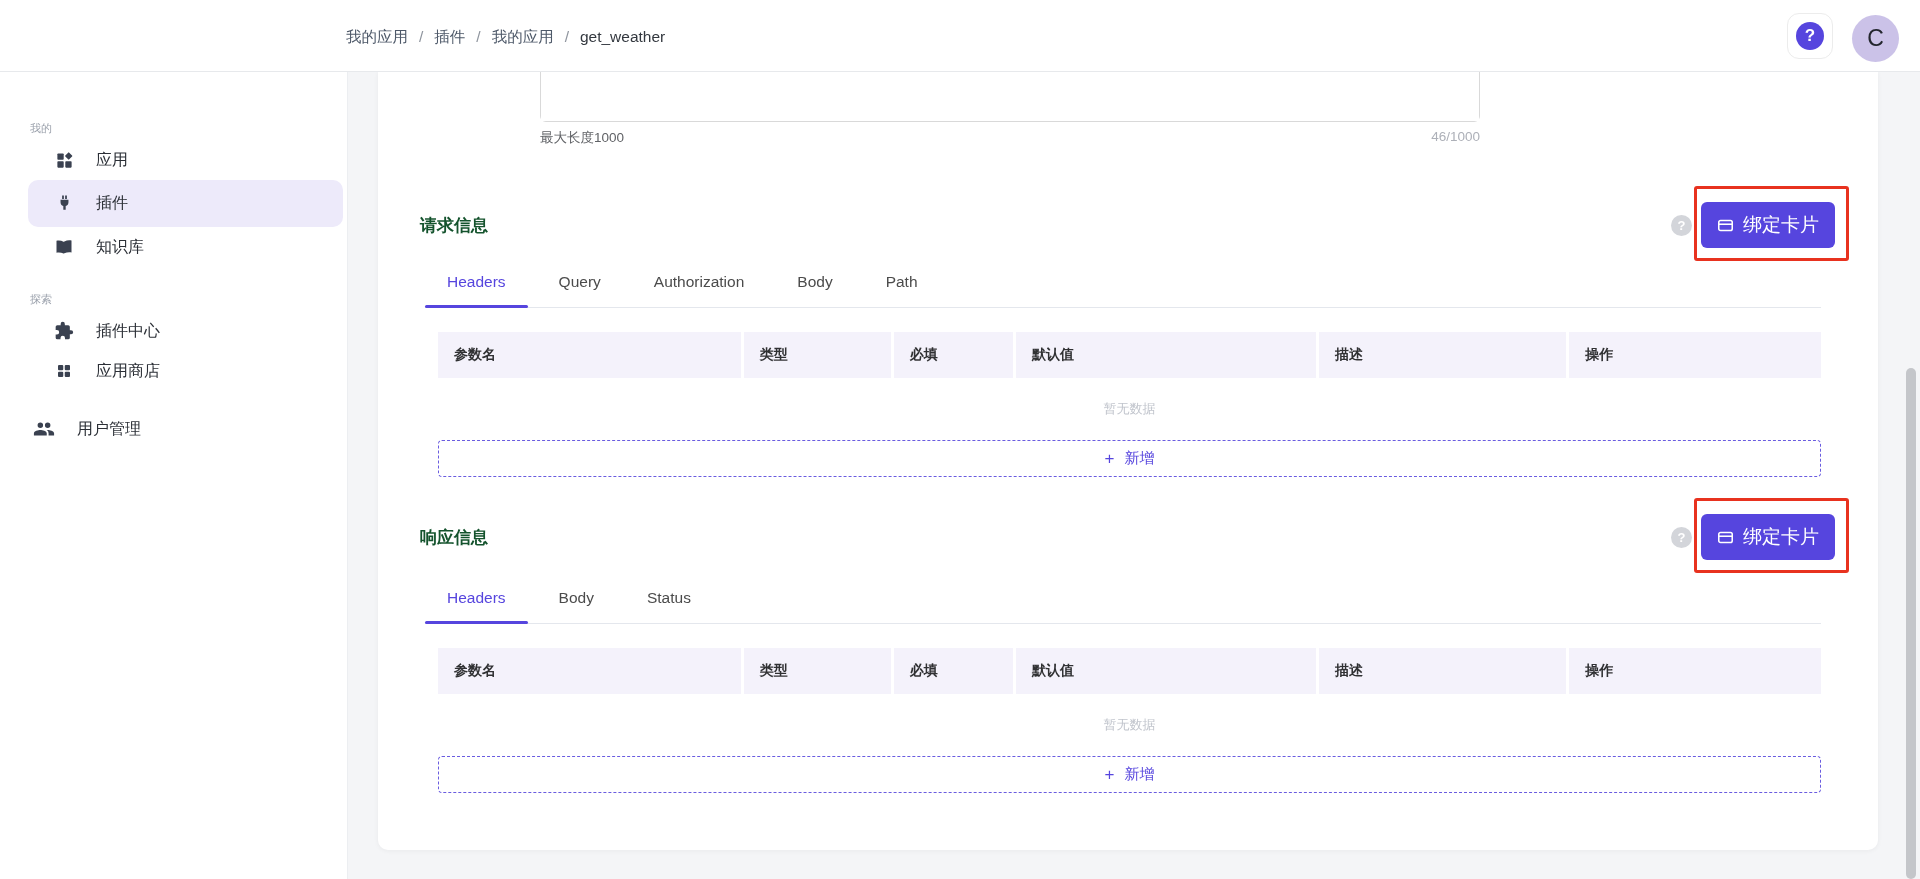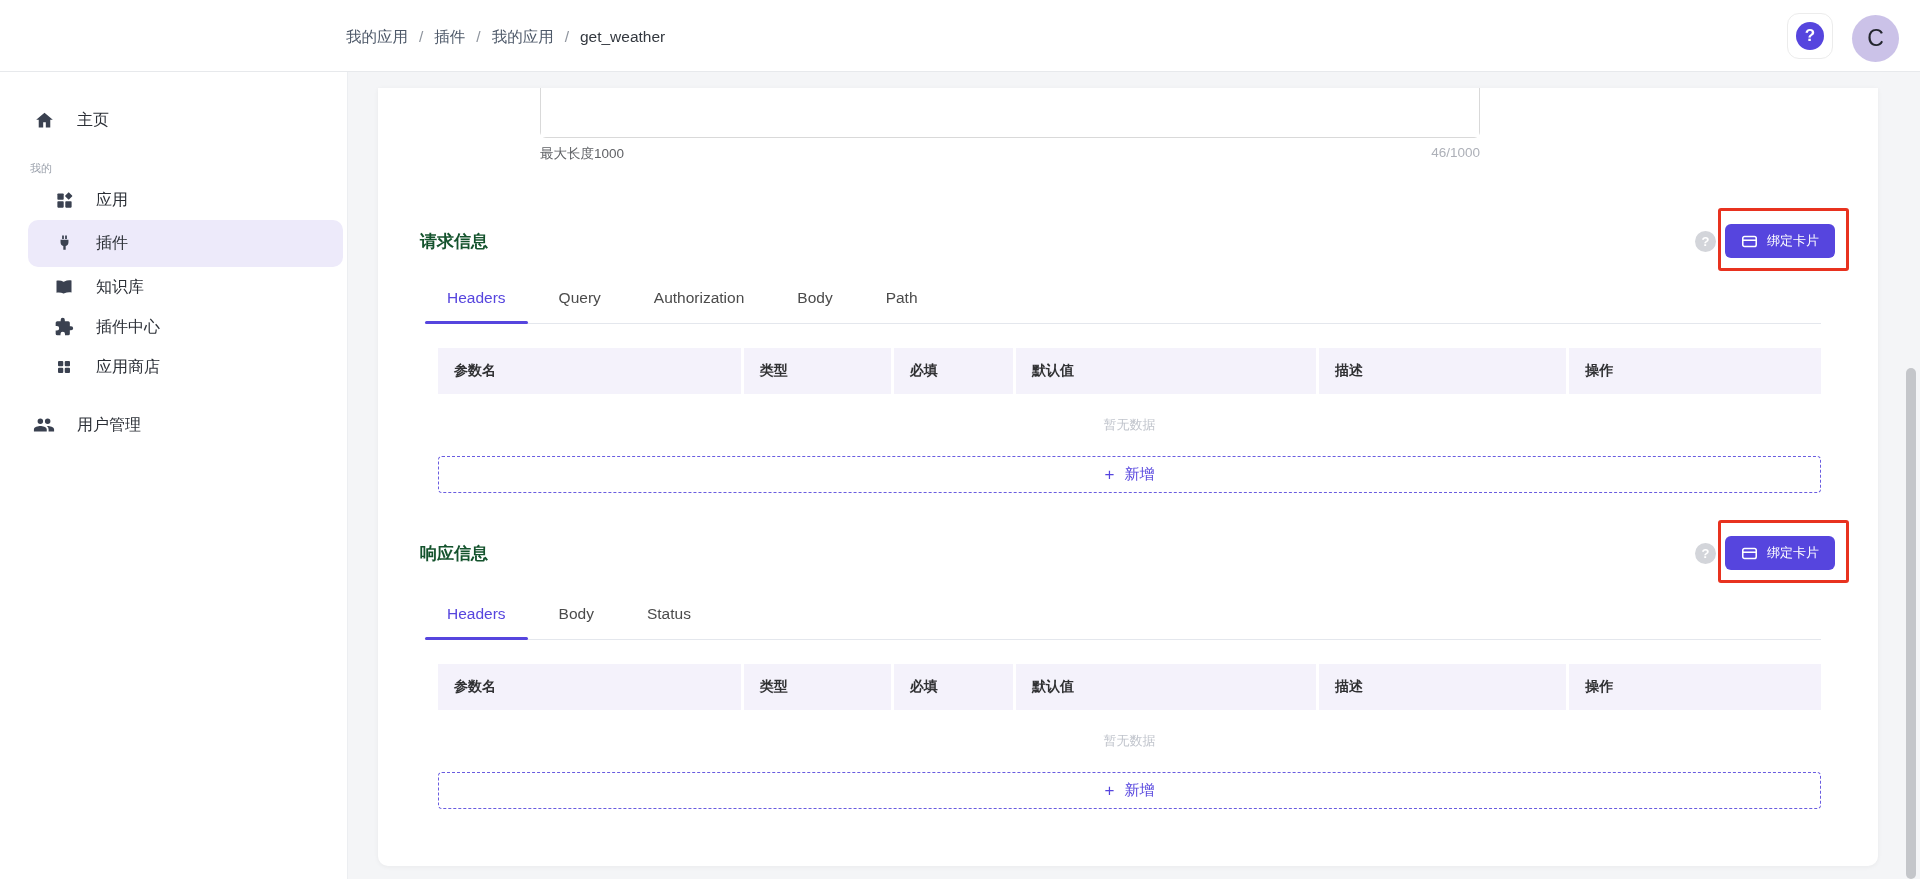--- a/index.html
+++ b/index.html
@@ -36,21 +36,21 @@
   .nav-row.top-level .ico { margin-right:22px; }
   .nav-row.sub { margin:0 4px 0 28px; padding-left:25px; border-radius:10px; }
   .nav-row.sub .ico { margin-right:21px; }
   .nav-row.sub.active { background:#EDEAFA; height:47px; }
   .nav-section { padding-left:30px; font-size:11px; color:#9aa0ab; }
   .mt16{margin-top:16px}.mt8{margin-top:8px}.mt10{margin-top:10px}
   .mt20{margin-top:20px}.mt14{margin-top:14px}.mt18{margin-top:18px}
   .sec-h{height:24px; display:flex; align-items:center;}
 
   
-  .main-card { position:absolute; left:378px; top:88px; width:1500px; height:778px;
+  .main-card { position:absolute; left:378px; top:72px; width:1500px; height:778px;
     background:#fff; border-radius:0 0 10px 10px;
     box-shadow:0 1px 5px rgba(31,35,41,.05); z-index:10; }
   .desc-box { margin-left:162px; width:940px; height:50px;
     border:1px solid #d9d9d9; border-top:none; border-radius:0 0 6px 6px; }
   .desc-box textarea { width:100%; height:100%; border:none; outline:none;
     resize:none; font-family:inherit; }
   .hint-row { margin:7px 0 0 162px; width:940px; height:20px;
     display:flex; justify-content:space-between; font-size:13.5px; }
   .hint-left { color:#606266; }
   .hint-right { color:#adb0b8; }
@@ -59,23 +59,23 @@
     display:flex; align-items:center; justify-content:space-between; }
   .section-header.second { margin-top:32px; }
   .section-title { font-size:17px; font-weight:600; color:#14532d; }
   .header-right { display:flex; align-items:center; }
   .gray-q { width:21px; height:21px; border-radius:50%; background:#d3d5da;
     color:#fff; font-size:13px; font-weight:bold; display:flex;
     align-items:center; justify-content:center; margin-right:9px; cursor:pointer; }
   .annot-wrap { position:relative; }
   .red-box { position:absolute; top:-16px; right:-14px; bottom:-13px; left:-7px;
     border:3px solid #E8321F; border-radius:3px; pointer-events:none; }
-  .bind-btn { display:inline-flex; align-items:center; gap:9px; height:34px;
+  .bind-btn { display:inline-flex; align-items:center; gap:9px; height:46px;
     padding:0 16px; background:#5645DE; border:none; border-radius:6px;
-    color:#fff; font-size:13px; cursor:pointer; font-family:inherit; }
+    color:#fff; font-size:19px; cursor:pointer; font-family:inherit; }
 
   .tabs { margin-left:47px; width:1396px; height:51px; margin-top:4px;
     display:flex; gap:9px; border-bottom:1px solid #e4e7ed; }
   .tabs.second { margin-top:8px; }
   .tab { position:relative; padding:0 22px; display:flex; align-items:center;
     font-size:15.5px; color:#4b4b4b; cursor:pointer; }
   .tab.active { color:#5645DE; }
   .tab.active::after { content:""; position:absolute; left:0; right:0;
     bottom:-1px; height:3px; background:#5645DE; border-radius:2px; }
 
@@ -113,28 +113,20 @@
   </nav>
   <div class="help-btn">
     <span class="q-circle">?</span>
   </div>
   <div class="avatar">
     <span>C</span>
   </div>
 </header>
 
 <aside class="sidebar">
-  <div class="nav-row top-level">
-    <span class="ico">
-      <svg viewBox="0 0 24 24" width="21" height="21">
-          <path fill="currentColor" d="M12 3 2.5 11h2.9v9h5.1v-6h3v6h5.1v-9h2.9L12 3z"></path>
-        </svg>
-    </span>
-    <span>主页</span>
-  </div>
 
   <div class="nav-section sec-h mt16">
     <span>我的</span>
   </div>
 
   <div class="nav-row sub mt8">
     <span class="ico">
       <svg viewBox="0 0 24 24" width="19" height="19">
           <g fill="currentColor">
             <rect x="3" y="3" width="8" height="8" rx="1"></rect>
@@ -158,20 +150,23 @@
 
   <div class="nav-row sub mt10">
     <span class="ico">
       <svg viewBox="0 0 24 24" width="20" height="20">
           <path fill="currentColor" d="M21 4.3c-2.9-.55-5.9-.25-8.5 1.05-.2.1-.35.15-.5.25v14.2c.15-.1.3-.2.5-.25 2.6-1.3 5.6-1.6 8.5-1.05V4.3zM11.5 5.6C8.9 4.3 5.9 4 3 4.55v14.2c2.9-.55 5.9-.25 8.5 1.05.2.1.35.15.5.25V5.85c-.15-.1-.3-.15-.5-.25z"></path>
         </svg>
     </span>
     <span>知识库</span>
   </div>
 
+  <div class="nav-section sec-h mt20">
+    <span>探索</span>
+  </div>
 
   <div class="nav-row sub mt8">
     <span class="ico">
       <svg viewBox="0 0 24 24" width="20" height="20">
           <path fill="currentColor" d="M20.5 11H19V7a2 2 0 0 0-2-2h-4V3.5a2.5 2.5 0 0 0-5 0V5H4a2 2 0 0 0-2 2v3.8h1.5a2.7 2.7 0 0 1 0 5.4H2V20a2 2 0 0 0 2 2h3.8v-1.5a2.7 2.7 0 0 1 5.4 0V22H17a2 2 0 0 0 2-2v-4h1.5a2.5 2.5 0 0 0 0-5z"></path>
         </svg>
     </span>
     <span>插件中心</span>
   </div>
 

